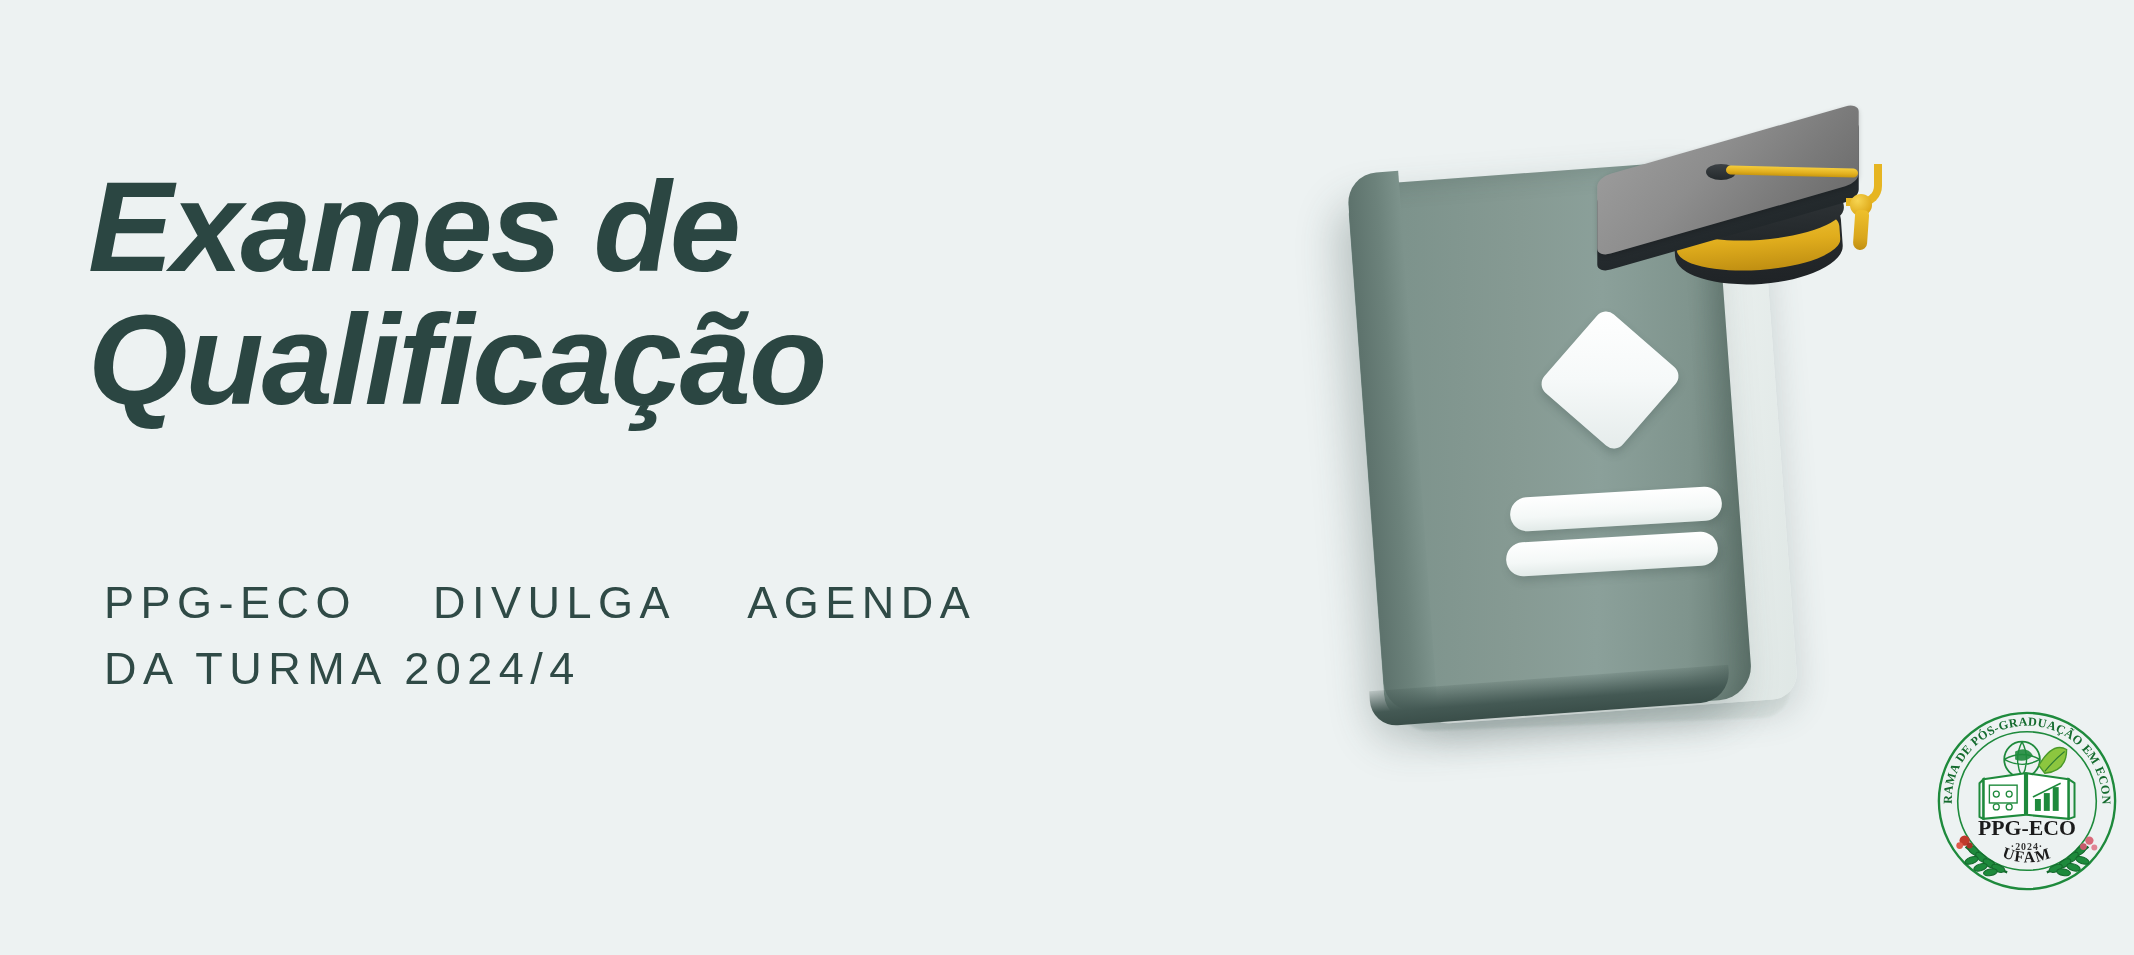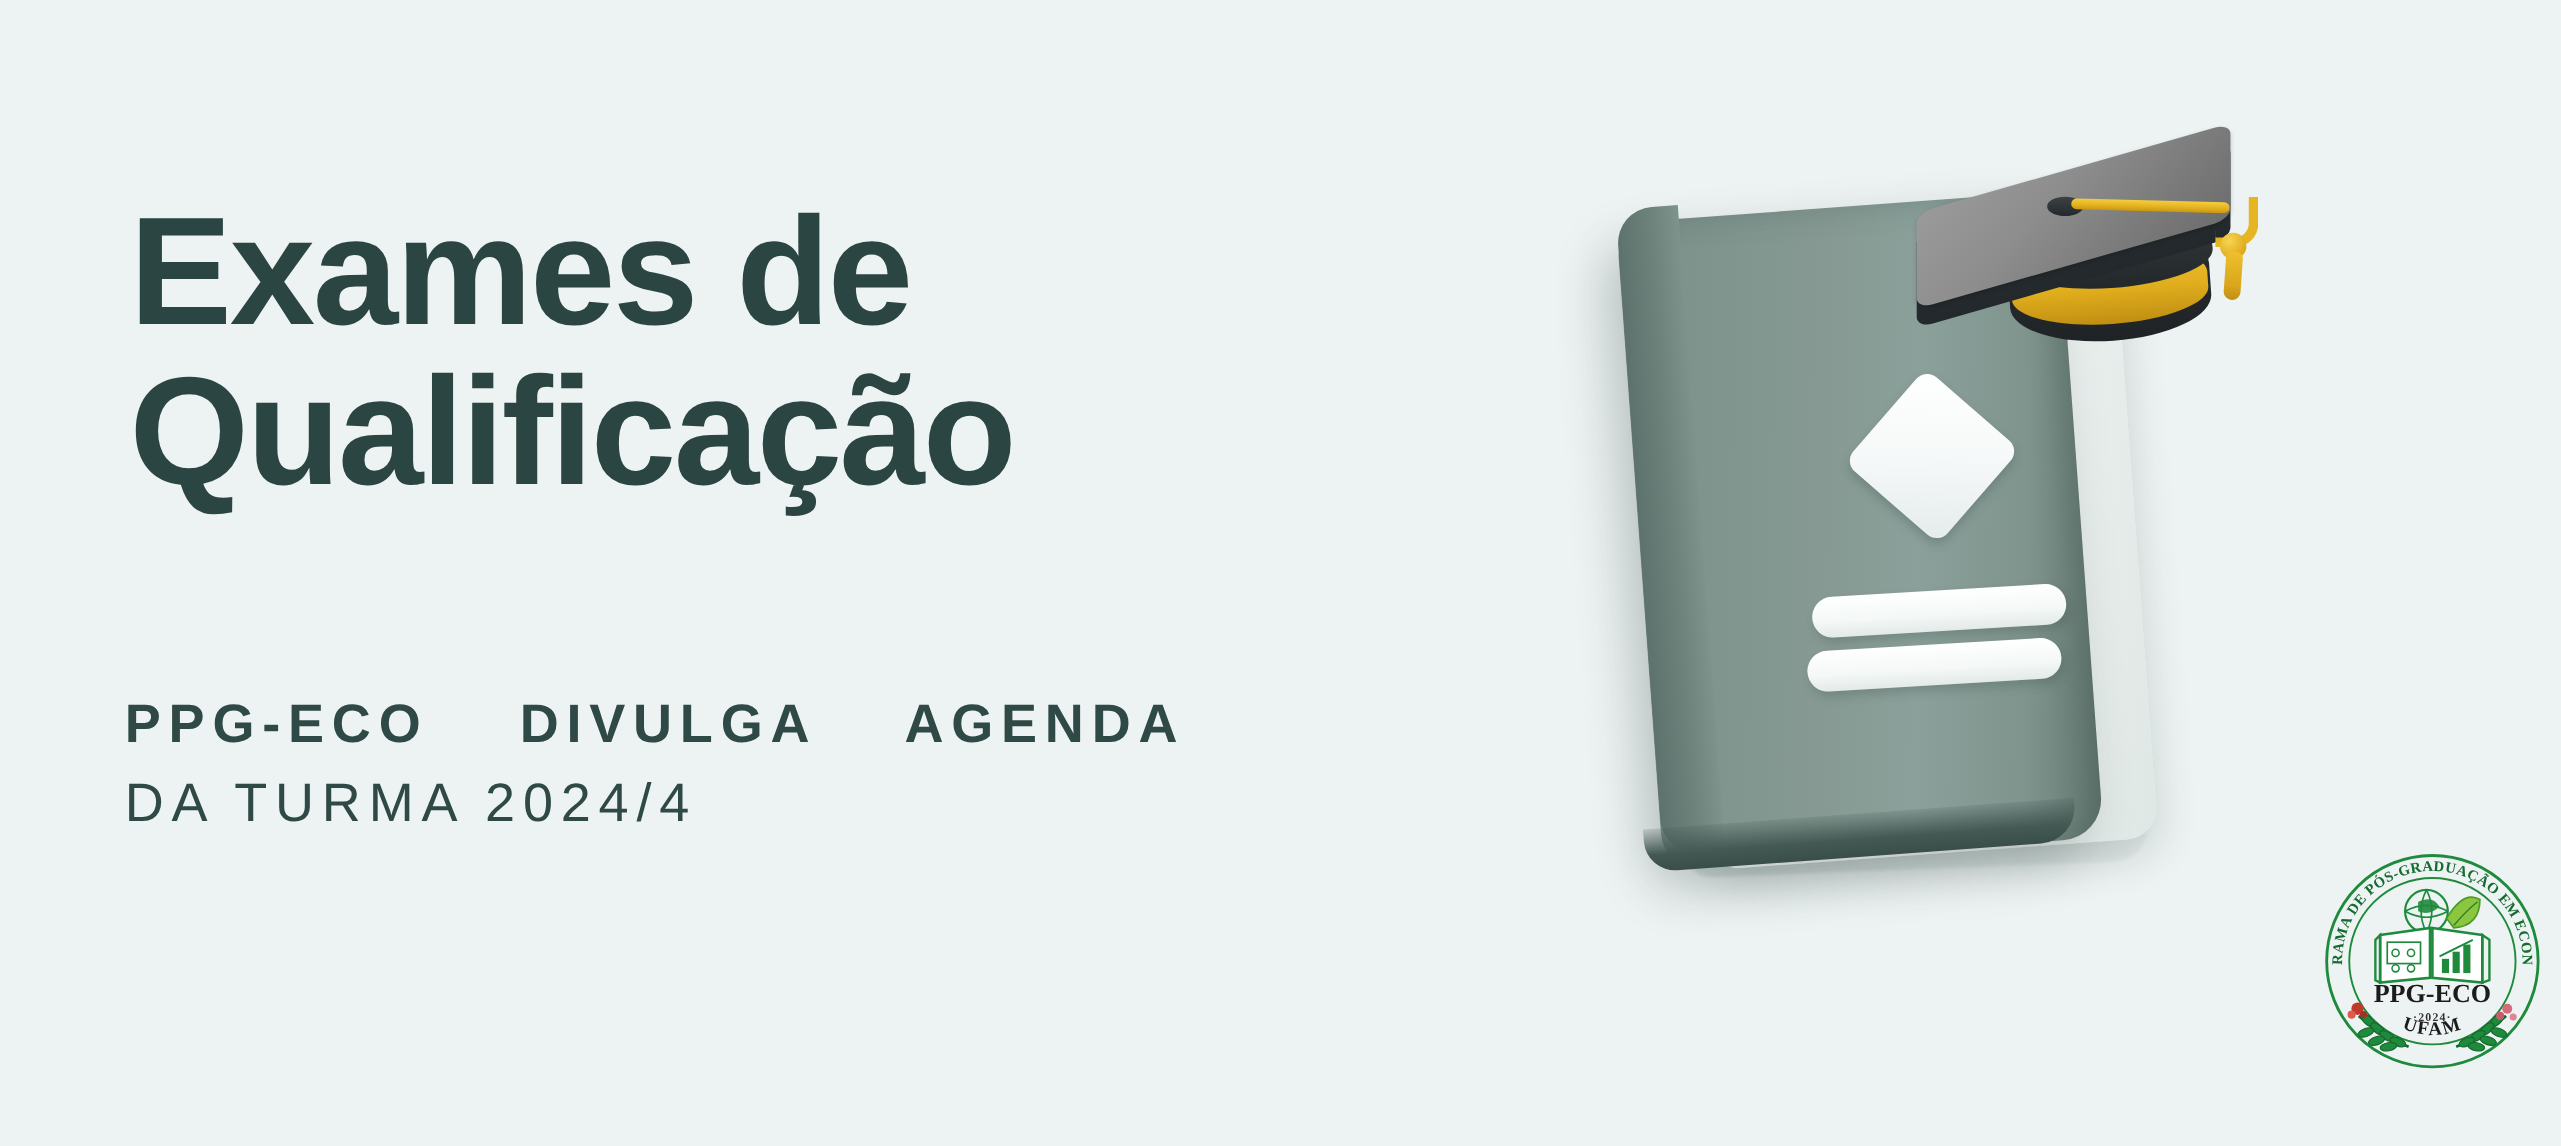--- a/index.html
+++ b/index.html
@@ -14,23 +14,24 @@
     position: relative;
     width: 2134px;
     height: 955px;
     background: #edf2f2;
     overflow: hidden;
   }
 
   
   .text-block {
     position: absolute;
-    left: 108px;
+    left: 88px;
     top: 160px;
     width: 1180px;
+    font-style: italic;
   }
   .headline {
     color: #2b4642;
     font-family: "Liberation Sans", sans-serif;
     font-weight: 700;
     font-size: 128px;
     line-height: 1.04;
     letter-spacing: -2px;
     margin: 0;
     white-space: pre-line;
@@ -42,21 +43,21 @@
     width: 1200px;
     color: #2f4a46;
     font-family: "Liberation Sans", sans-serif;
     font-weight: 300;
     font-size: 45px;
     line-height: 1.46;
     letter-spacing: 6.5px;
     margin: 0;
   }
   .subtitle .line { display: block; white-space: pre; }
-  .subtitle .line-1 { letter-spacing: 6.5px; font-weight: bold; }
+  .subtitle .line-1 { letter-spacing: 6.5px; }
 
   
   .illustration {
     position: absolute;
     left: 1330px;
     top: 60px;
     width: 640px;
     height: 730px;
   }
 

